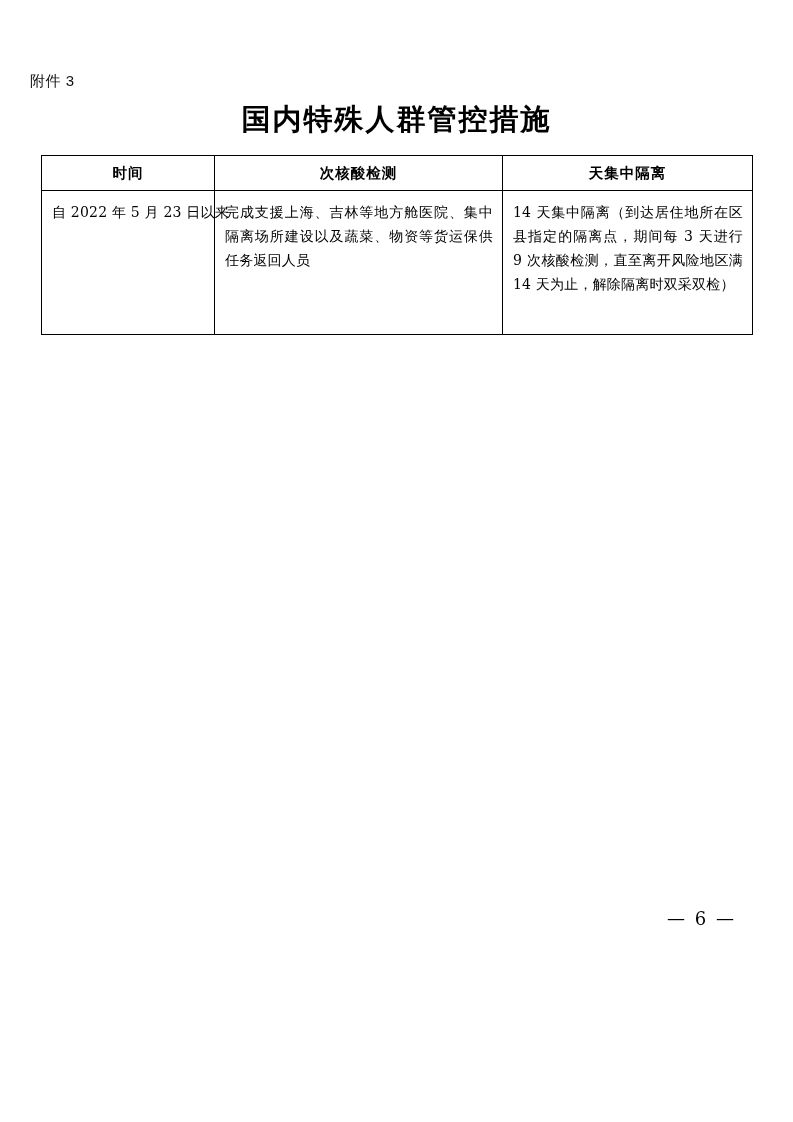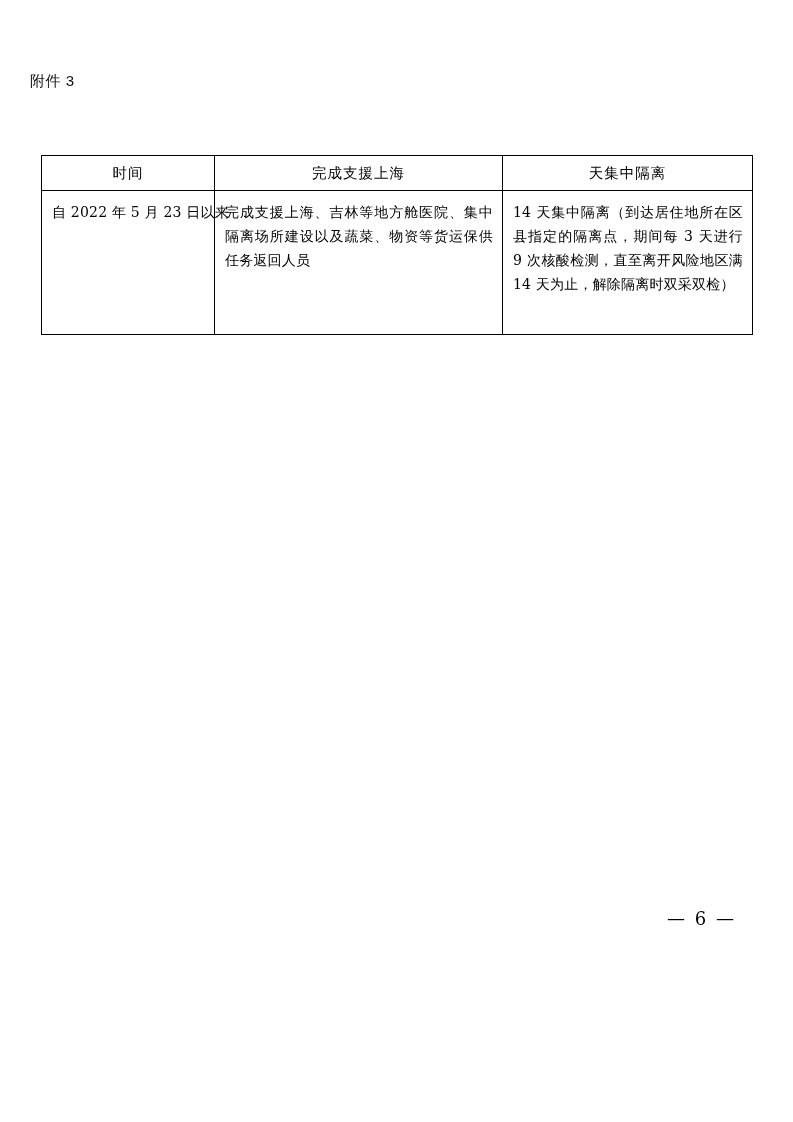--- a/index.html
+++ b/index.html
@@ -51,21 +51,21 @@
     table-layout: fixed;
   }
   table.measures th,
   table.measures td {
     border: 1px solid #000;
     vertical-align: top;
     padding: 0;
   }
   table.measures th {
     text-align: center;
-    font-weight: normal;
+    font-weight: bold;
     font-size: 14.5px;
     font-family: "DejaVu Serif", "Liberation Serif", serif;
     height: 34px;
     line-height: 34px;
     letter-spacing: 1px;
     padding: 0 4px;
   }
   .col-time { width: 173px; }
   .col-category { width: 288px; }
   .col-measure { width: 250px; }
@@ -97,31 +97,32 @@
     color: #000;
   }
 </style>
 </head>
 <body>
 
 <div class="page">
 
   <div class="attachment-label">附件 3</div>
 
+  <div class="doc-title">国内特殊人群管控措施</div>
 
   <table class="measures">
     <colgroup>
       <col class="col-time">
       <col class="col-category">
       <col class="col-measure">
     </colgroup>
     <thead>
       <tr>
         <th>时间</th>
-        <th>完成支援上海</th>
+        <th>次核酸检测</th>
         <th>天集中隔离</th>
       </tr>
     </thead>
     <tbody>
       <tr>
         <td class="cell-time">自 2022 年 5 月 23 日以来</td>
         <td class="cell-category">完成支援上海、吉林等地方舱医院、集中隔离场所建设以及蔬菜、物资等货运保供任务返回人员</td>
         <td class="cell-measure">14 天集中隔离（到达居住地所在区县指定的隔离点，期间每 3 天进行 9 次核酸检测，直至离开风险地区满 14 天为止，解除隔离时双采双检）</td>
       </tr>
     </tbody>

